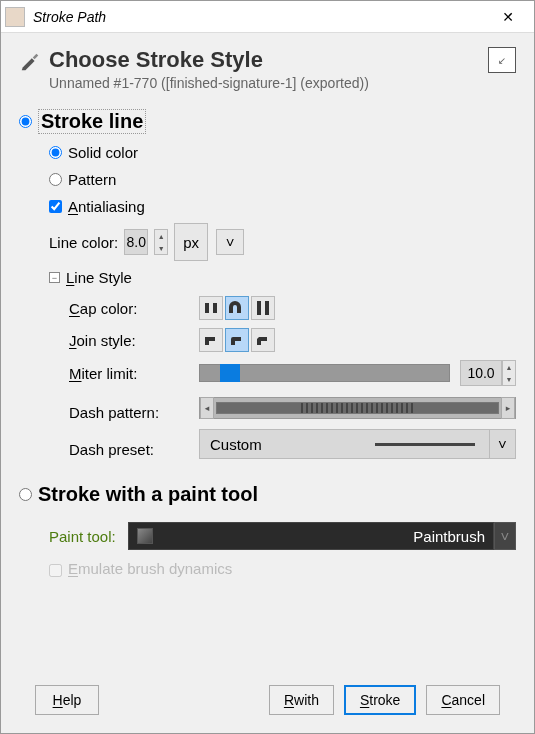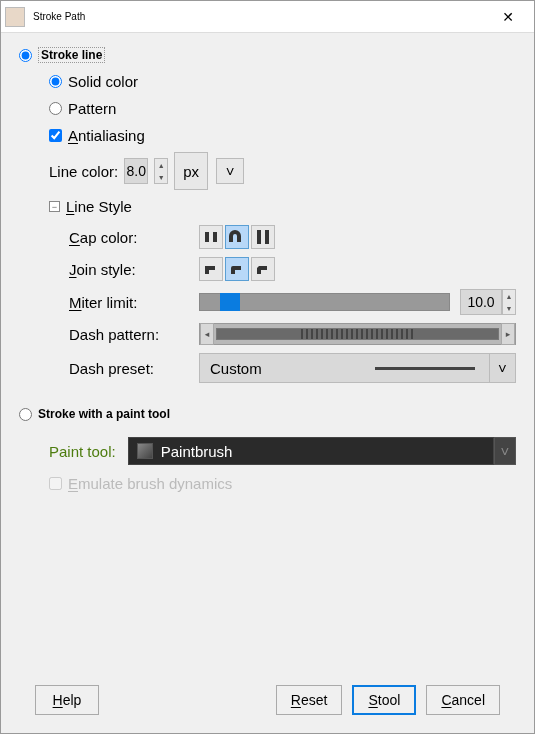--- a/index.html
+++ b/index.html
@@ -1,90 +1,103 @@
 <!DOCTYPE html>
 <html><head>
 <meta charset="utf-8">
 <style>
   * { box-sizing: border-box; margin: 0; padding: 0; }
   body { font-family: "Segoe UI", Tahoma, sans-serif; font-size: 14px; background: #fff; width: 535px; height: 734px; overflow: hidden; }
   .window { width: 535px; height: 734px; background: #f0f0f0; display: flex; flex-direction: column; border: 1px solid #999; }
   .titlebar { height: 32px; background: #fff; display: flex; align-items: center; padding: 0 4px; border-bottom: 1px solid #ddd; }
   .titlebar-icon { width: 20px; height: 20px; background: #e8d8c8; border: 1px solid #bbb; margin-right: 8px; }
-  .titlebar-title { flex: 1; font-size: 10px; }
+  .titlebar-title { flex: 1; font-size: 14px; font-style: italic; }
   .titlebar-close { width: 44px; text-align: center; font-size: 14px; cursor: pointer; }
   .content { flex: 1; padding: 14px 18px 10px 18px; background: #f0f0f0; display: flex; flex-direction: column; }
   .header-row { display: flex; align-items: flex-start; margin-bottom: 18px; }
   .brush-icon { width: 22px; height: 22px; margin-right: 8px; margin-top: 4px; }
   .header-text { flex: 1; }
   .header-title { font-size: 22px; font-weight: bold; color: #333; }
   .header-sub { font-size: 14px; color: #666; margin-top: 2px; }
   .swatch-btn { width: 28px; height: 26px; border: 1px solid #555; background: #fff; margin-left: 8px; display:flex; align-items:center; justify-content:center; cursor:pointer; font-size:10px; color:#666;}
   .section-radio-row { display: flex; align-items: center; margin-bottom: 10px; }
   .section-radio-row input[type=radio] { margin: 0 6px 0 0; }
-  .section-label { font-weight: bold; font-size: 12px; }
+  .section-label { font-weight: bold; font-size: 20px; }
   .section-label.boxed { border: 1px dotted #999; padding: 0 2px; }
   .subgroup { margin-left: 30px; margin-bottom: 6px; }
   .sub-radio-row { display: flex; align-items: center; margin-bottom: 10px; font-size: 15px; }
   .sub-radio-row input[type=radio] { margin: 0 6px 0 0; }
   .sub-check-row { display: flex; align-items: center; margin-bottom: 14px; font-size: 15px; }
   .sub-check-row input[type=checkbox] { margin: 0 6px 0 0; }
   .u { text-decoration: underline; text-underline-offset: 2px; }
   .lw-row { display: flex; align-items: center; margin-bottom: 14px; font-size: 15px; gap: 6px; }
   .num-input { width: 24px; height: 26px; background: #d9d9d9; border: 1px solid #bbb; text-align: center; font-size: 14px; }
   .spinner { width: 14px; height: 26px; display: flex; flex-direction: column; border:1px solid #bbb; background:#e8e8e8; }
   .spinner div { flex:1; font-size:7px; display:flex; align-items:center; justify-content:center; cursor:pointer; color:#555;}
   .unit-sel { height: 26px; display:flex; align-items:center; }
   .unit-box { height: 38px; padding: 0 8px; background:#e8e8e8; border:1px solid #bbb; display:flex; align-items:center;}
   .unit-arrow { width: 28px; height:26px; border:1px solid #bbb; background:#e8e8e8; display:flex; align-items:center; justify-content:center; margin-left:8px; cursor:pointer;}
   .linestyle-row { display:flex; align-items:center; margin-bottom: 10px; font-size:15px; }
   .expander { width:11px; height:11px; border:1px solid #888; margin-right:6px; display:flex; align-items:center; justify-content:center; font-size:9px; background:#fff; cursor:pointer; color:#666;}
   .form-row { display:flex; align-items:center; margin-bottom:8px; font-size:15px; }
   .form-label { width: 130px; }
-  .form-label-w { width: 130px; }
+  .form-label-w { width: 130px; margin-top: 10px; }
   .cap-group { display:flex; gap:2px; }
   .cap-btn { width:24px; height:24px; background:#e8e8e8; border:1px solid #bbb; display:flex; align-items:center; justify-content:center; cursor:pointer; }
   .cap-btn.selected { background:#b8d8f8; border-color:#5a9fd4; }
   .slider-wrap { flex:1; height:18px; background:#999; position:relative; border:1px solid #888; }
   .slider-thumb { position:absolute; top:-1px; left:20px; width:20px; height:18px; background:#0a7ce0; }
   .miter-val { width:42px; height:26px; background:#d9d9d9; border:1px solid #bbb; margin-left:10px; text-align:center; font-size:14px; }
   .dashpat { flex:1; height:22px; background:#b8b8b8; border:1px solid #999; position:relative; display:flex; align-items:center; }
   .dashpat-arrow { width:14px; height:22px; background:#d8d8d8; border:1px solid #aaa; display:flex; align-items:center; justify-content:center; font-size:9px; cursor:pointer; color:#555;}
   .dashpat-bar { flex:1; height:12px; background:linear-gradient(to right, #6a6a6a 0%, #6a6a6a 100%); margin:0 2px; position:relative; border:1px solid #777;}
   .dashpat-bar::before { content:""; position:absolute; left:30%; right:30%; top:0; bottom:0; background:repeating-linear-gradient(to right,#444 0 2px,#6a6a6a 2px 5px); }
   .preset-row { display:flex; align-items:center; }
   .preset-select { flex:1; height:30px; background:#d9d9d9; border:1px solid #bbb; display:flex; align-items:center; padding:0 10px; cursor:pointer; position:relative;}
   .preset-line { position:absolute; right:40px; width:100px; border-top:3px solid #444; }
   .preset-arrow { width:26px; display:flex; justify-content:center; align-items:center; border-left:1px solid #bbb; height:100%; position:absolute; right:0; top:0;}
   .paint-row { display:flex; align-items:center; margin-top:6px; margin-left:30px; font-size:15px;}
   .paint-label { color:#4d7c0f; margin-right:12px; }
-  .paint-select { flex:1; height:28px; background:#2a2a2a; color:#fff; display:flex; align-items:center; padding:0 8px; border:1px solid #444; cursor:pointer;}
+  .paint-select { flex:1; height:28px; background:#2a2a2a; color:#fff; display:flex; align-items:center; padding:0 8px; border:1px solid #444; cursor:pointer;justify-content:space-between;}
   .paint-icon { width:16px; height:16px; background:linear-gradient(135deg,#888 0%, #444 100%); margin-right:8px; border:1px solid #555;}
   .paint-arrow { width:22px; height:28px; background:#444; display:flex; align-items:center; justify-content:center; color:#888; cursor:pointer; border:1px solid #555;}
-  .emulate-row { margin-left:30px; margin-top:10px; display:flex; align-items:center; font-size:15px; color:#bbb;}
+  .emulate-row { margin-left:30px; margin-top:10px; display:flex; align-items:flex-end; font-size:15px; color:#bbb;}
   .emulate-row input { margin-right:6px; }
   .bottom-bar { height:46px; display:flex; align-items:center; padding:0 16px 0 16px; gap:10px; }
   .bottom-bar .spacer { flex:1; }
   .btn { min-width:64px; height:30px; background:#f0f0f0; border:1px solid #aaa; padding:0 14px; cursor:pointer; font-size:14px; display:flex; align-items:center; justify-content:center;}
   .btn.primary { border:2px solid #0a7ce0; }
   svg { display:block; }
 </style>
 </head>
 <body>
 
 <div class="window">
 
   <div class="titlebar">
     <div class="titlebar-icon"></div>
     <div class="titlebar-title">Stroke Path</div>
     <div class="titlebar-close">✕</div>
   </div>
 
   <div class="content">
 
+    <div class="header-row">
+      <div class="brush-icon">
+        <svg viewBox="0 0 24 24" width="22" height="22">
+            <path d="M4 18 L14 8 L17 11 L7 21 L3 21 Z" fill="#555"></path>
+            <path d="M15 7 L19 3 L21 5 L17 9 Z" fill="#888"></path>
+          </svg>
+      </div>
+      <div class="header-text">
+        <div class="header-title">Choose Stroke Style</div>
+        <div class="header-sub">Unnamed #1-770 ([finished-signature-1] (exported))</div>
+      </div>
+      <div class="swatch-btn">↙</div>
+    </div>
 
     <div class="section-radio-row">
       <input type="radio" checked="" style="">
       <span class="section-label boxed">Stroke line</span>
     </div>
 
     <div class="subgroup">
       <div class="sub-radio-row">
         <input type="radio" checked="" style="">
         <span>Solid color</span>
@@ -217,25 +230,25 @@
     <div style="flex:1"></div>
 
     <div class="bottom-bar">
       <div class="btn">
           <span class="u">H</span>
           <span>elp</span>
         </div>
       <div class="spacer"></div>
       <div class="btn">
           <span class="u">R</span>
-          <span>eset</span>
+          <span>with</span>
         </div>
       <div class="btn primary">
           <span class="u">S</span>
-          <span>tool</span>
+          <span>troke</span>
         </div>
       <div class="btn">
           <span class="u">C</span>
           <span>ancel</span>
         </div>
     </div>
 
   </div>
 </div>
 

